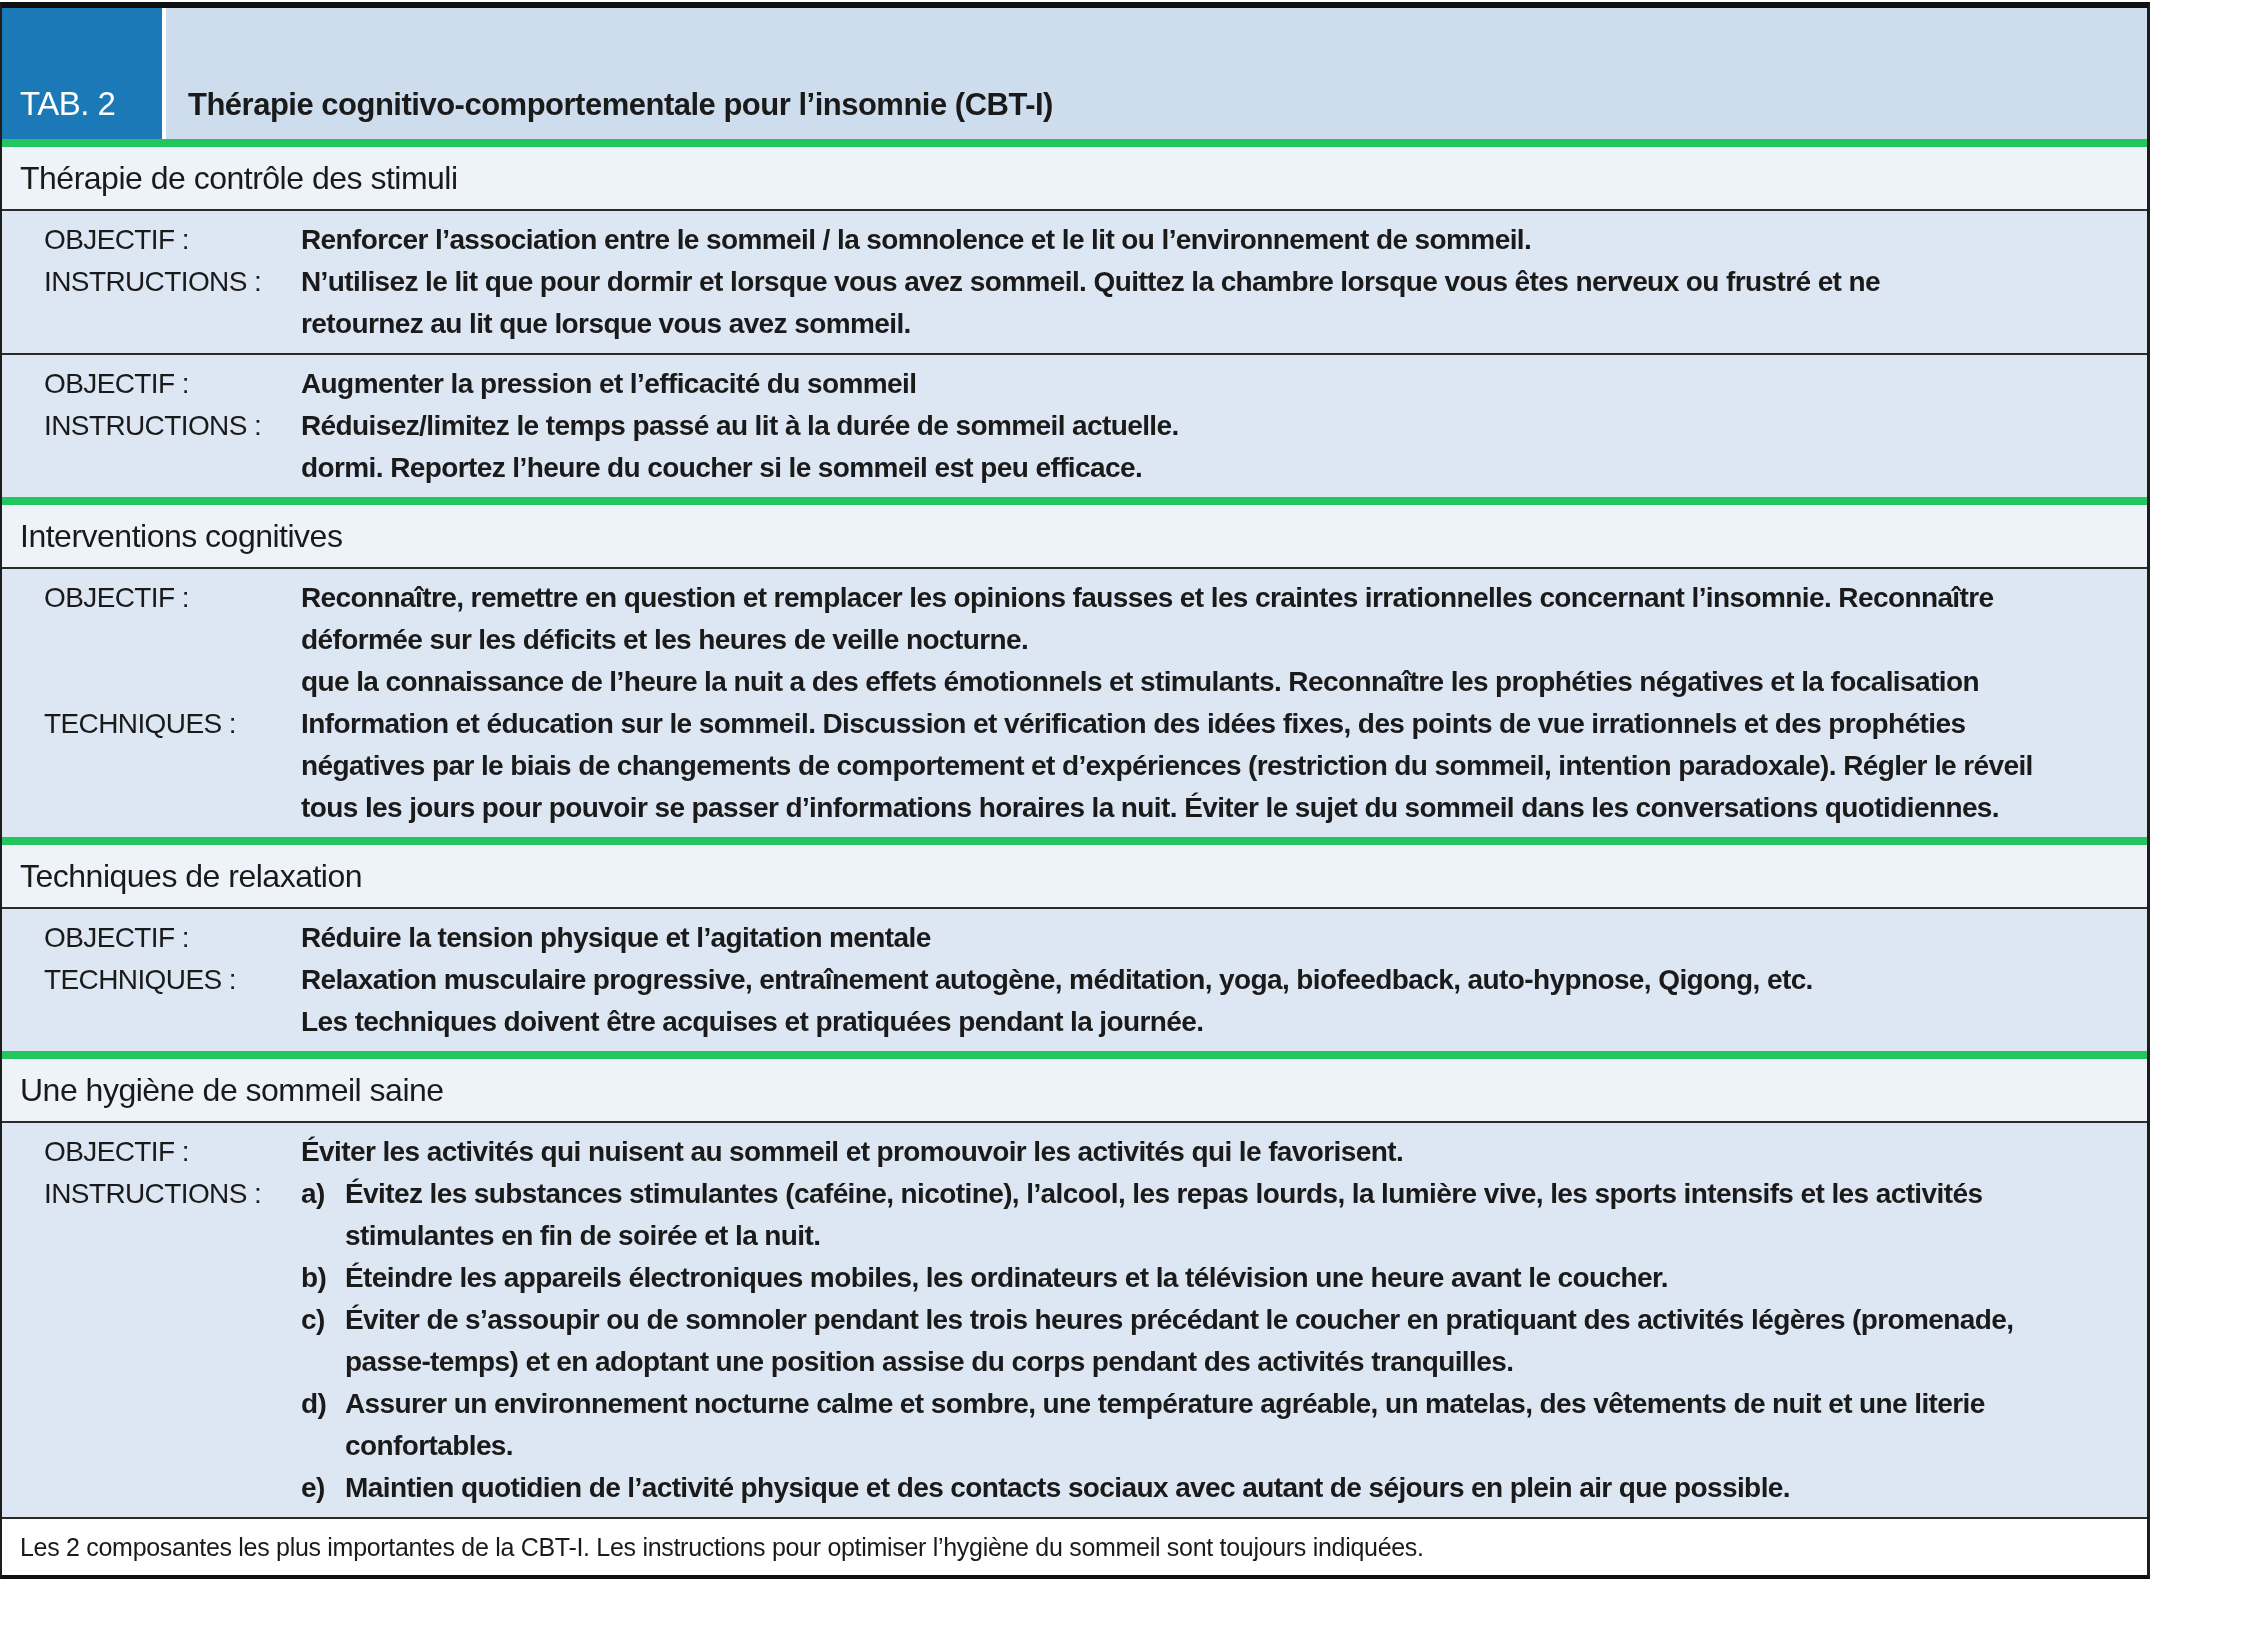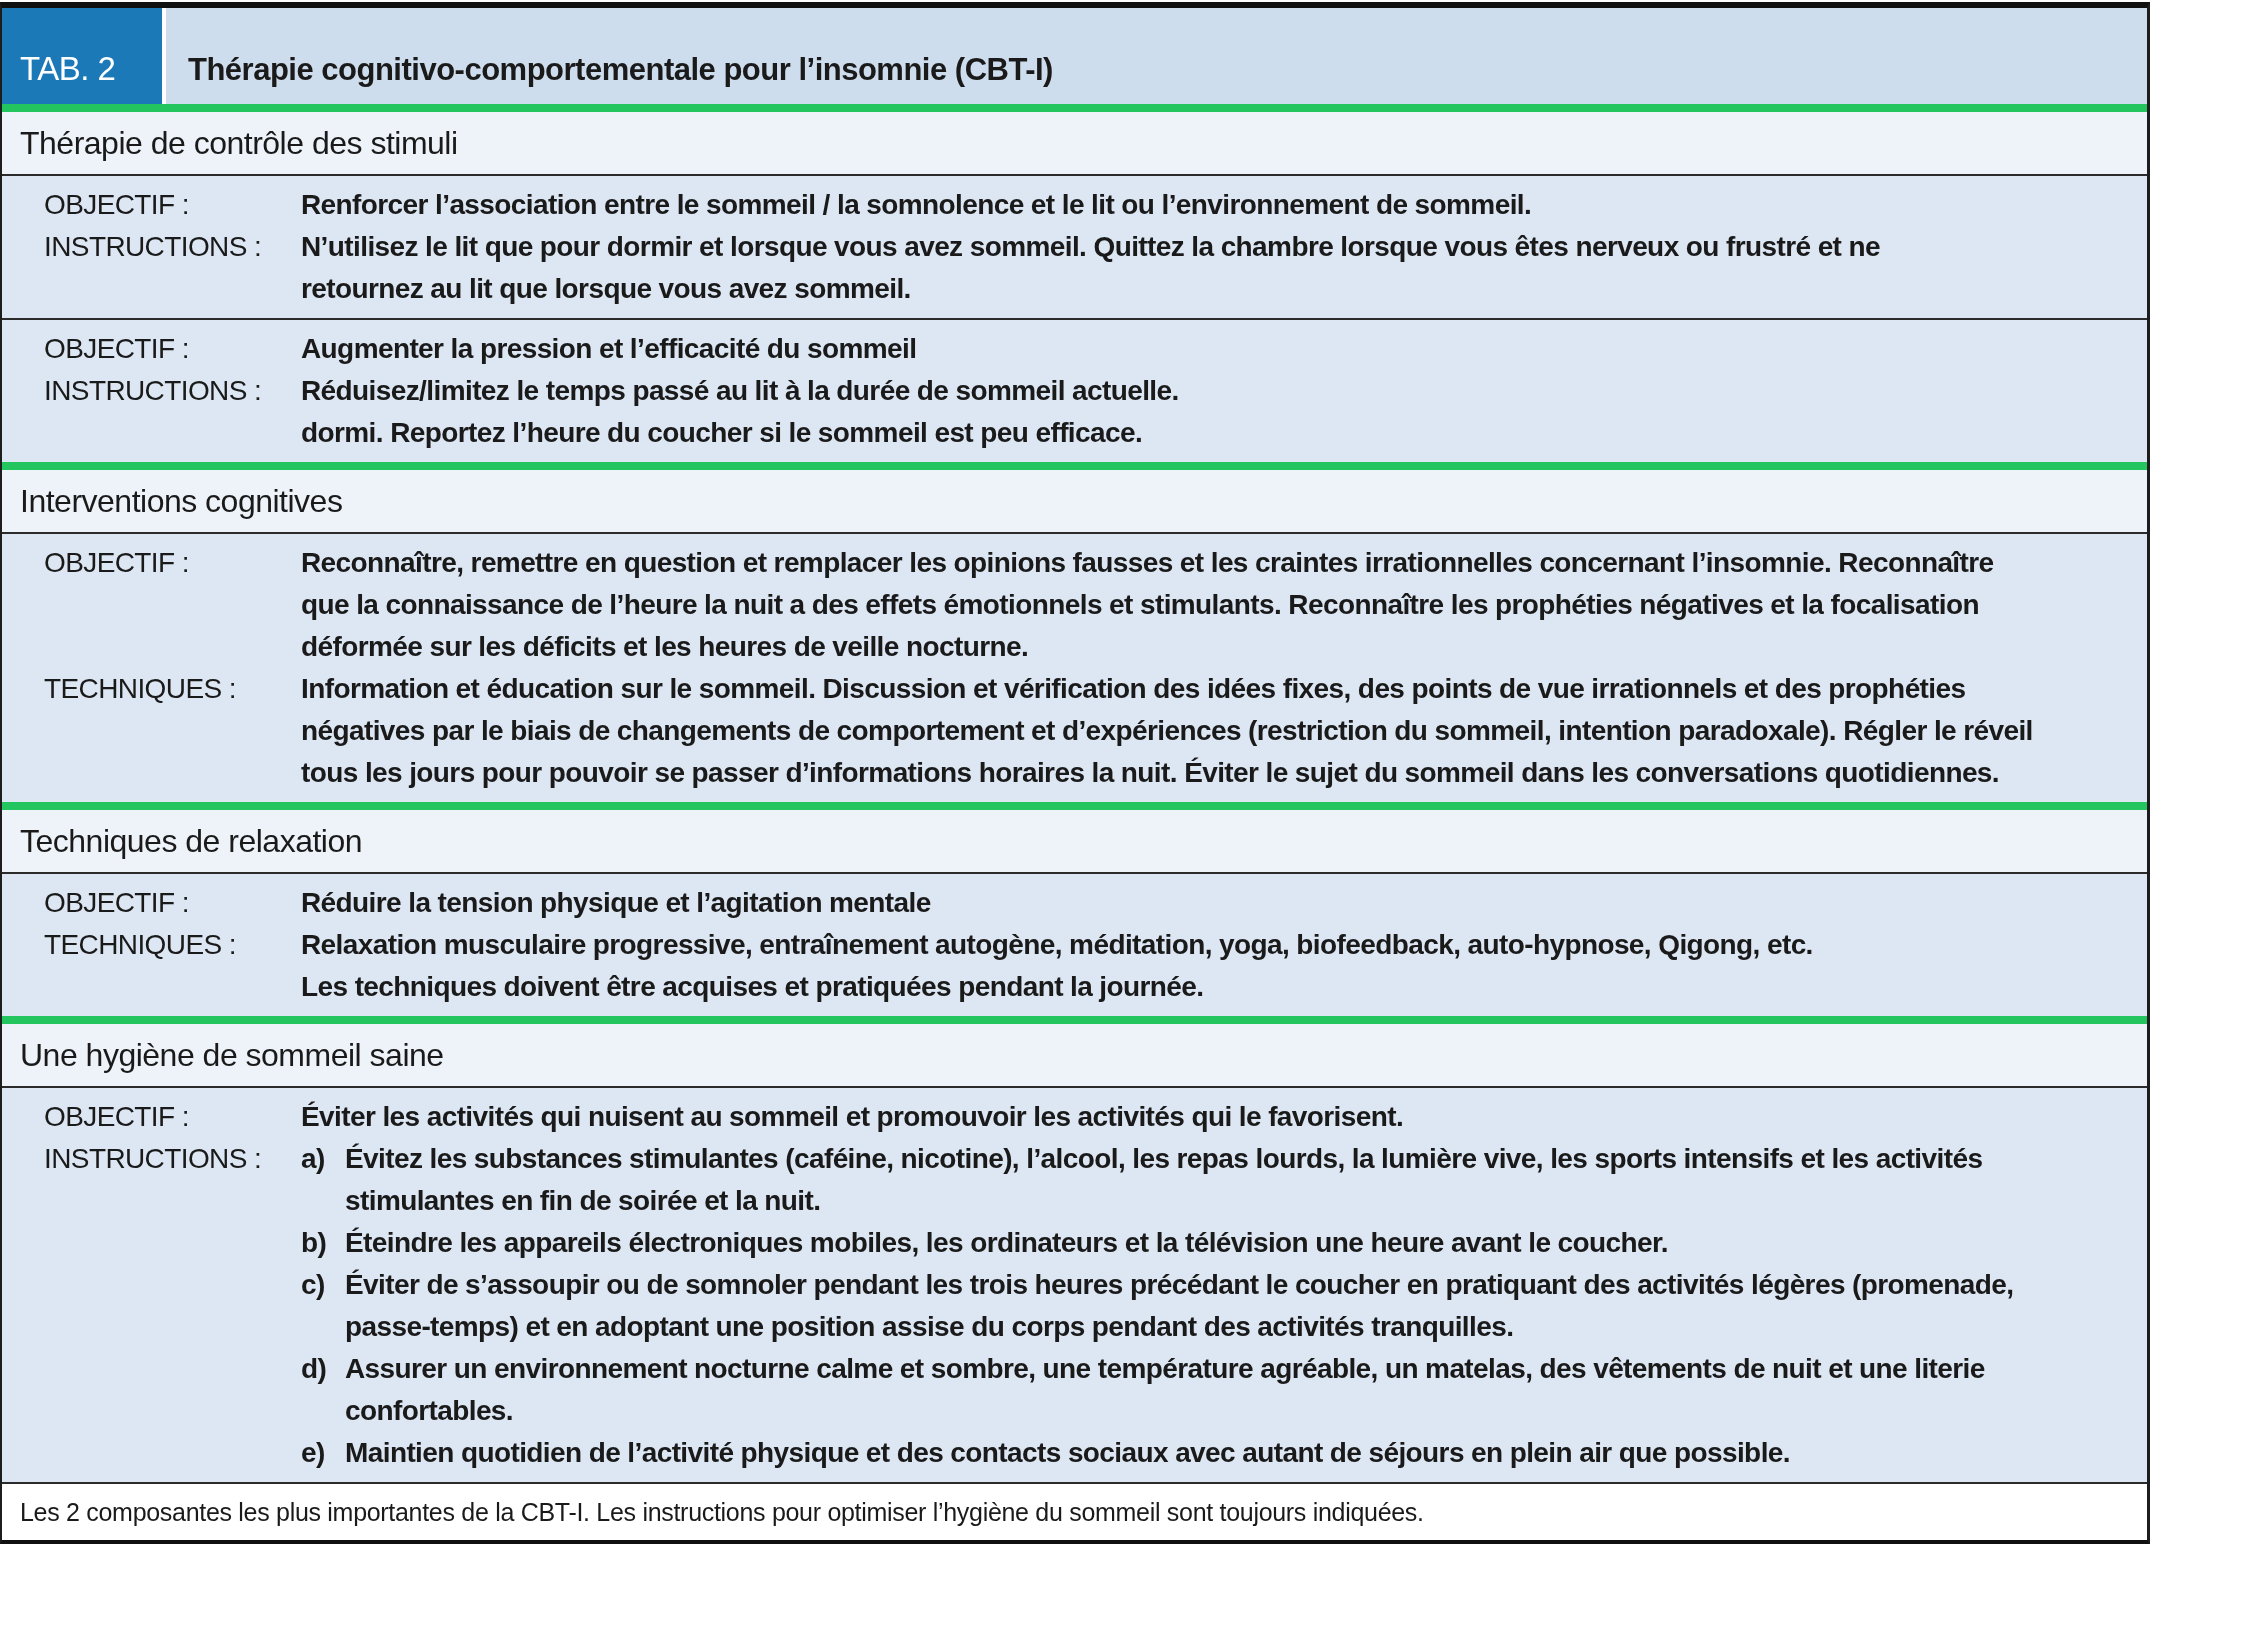--- a/index.html
+++ b/index.html
@@ -19,21 +19,21 @@
     width: 2150px;
     border-top: 6px solid #101010;
     border-bottom: 4px solid #101010;
     border-left: 2px solid #1d1d1d;
     border-right: 3px solid #1d1d1d;
     box-sizing: border-box;
     background: #ffffff;
   }
   
   .thead {
-    height: 96px;
+    height: 131px;
     display: flex;
     align-items: stretch;
   }
   .tag {
     width: 160px;
     background: #1b79b8;
     color: #ffffff;
     display: flex;
     align-items: flex-end;
     padding: 0 0 16px 18px;
@@ -144,22 +144,22 @@
       </div>
     </div>
   </div>
 
   <div class="sec-h">Interventions cognitives</div>
   <div class="sec-b">
     <div class="row">
       <div class="lbl">OBJECTIF :</div>
       <div class="content">
         <div class="ln">Reconnaître, remettre en question et remplacer les opinions fausses et les craintes irrationnelles concernant l’insomnie. Reconnaître</div>
+        <div class="ln">déformée sur les déficits et les heures de veille nocturne.</div>
         <div class="ln">que la connaissance de l’heure la nuit a des effets émotionnels et stimulants. Reconnaître les prophéties négatives et la focalisation</div>
-        <div class="ln">déformée sur les déficits et les heures de veille nocturne.</div>
       </div>
     </div>
     <div class="row">
       <div class="lbl">TECHNIQUES :</div>
       <div class="content">
         <div class="ln">Information et éducation sur le sommeil. Discussion et vérification des idées fixes, des points de vue irrationnels et des prophéties</div>
         <div class="ln">négatives par le biais de changements de comportement et d’expériences (restriction du sommeil, intention paradoxale). Régler le réveil</div>
         <div class="ln">tous les jours pour pouvoir se passer d’informations horaires la nuit. Éviter le sujet du sommeil dans les conversations quotidiennes.</div>
       </div>
     </div>

